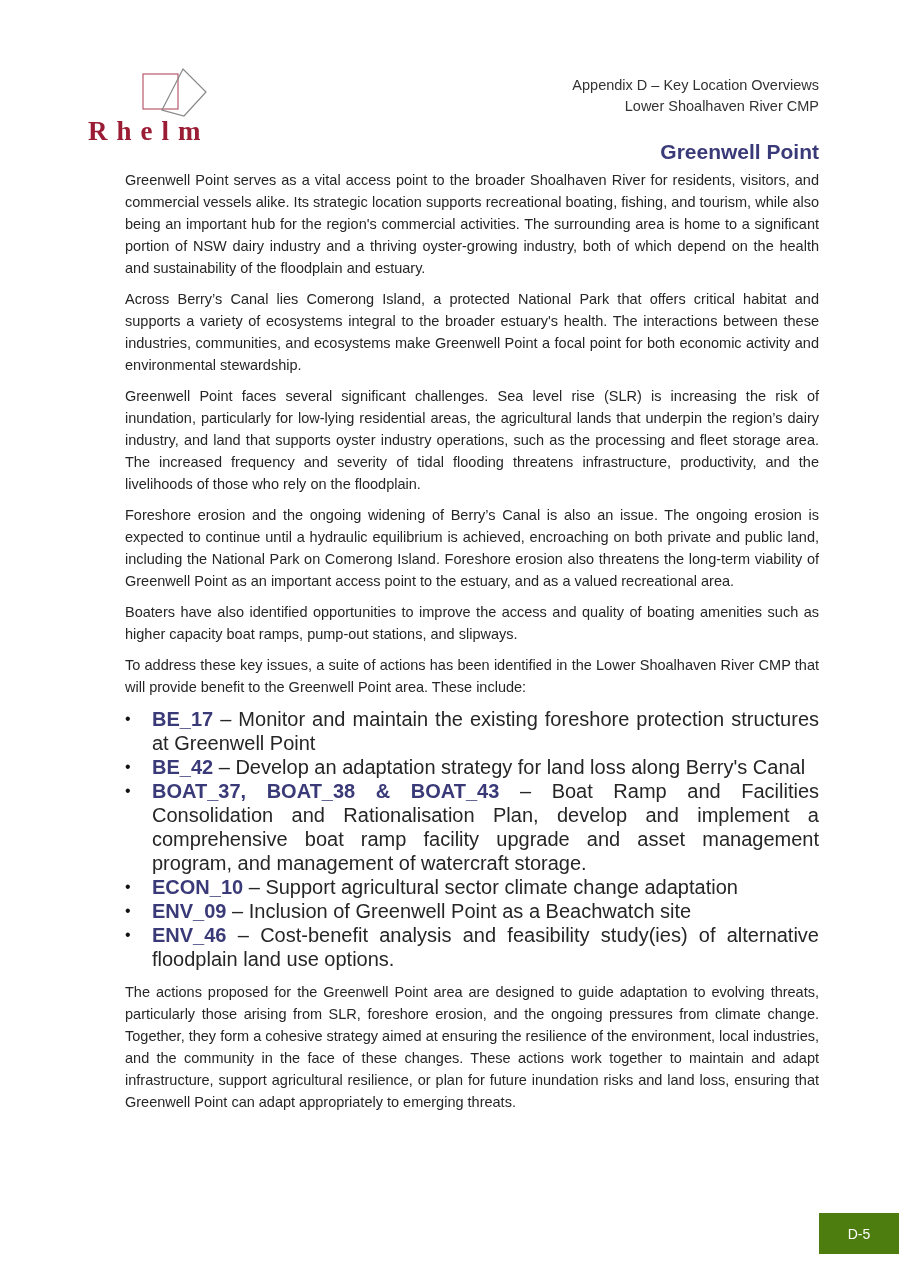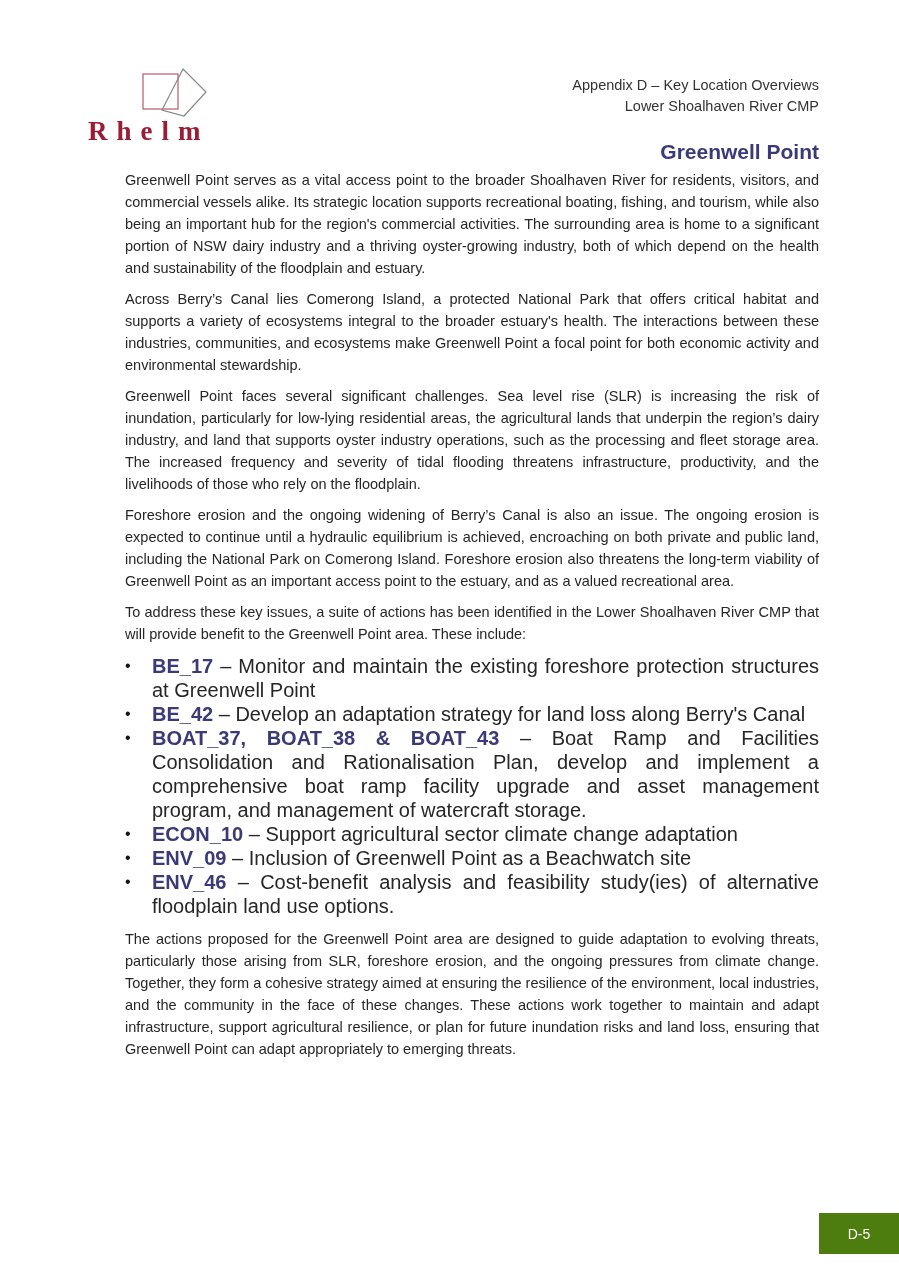--- a/index.html
+++ b/index.html
@@ -36,20 +36,21 @@
   <div>Appendix D – Key Location Overviews</div>
   <div>Lower Shoalhaven River CMP</div>
 </div>
 
 <div class="content">
   <h1>Greenwell Point</h1>
   <p>Greenwell Point serves as a vital access point to the broader Shoalhaven River for residents, visitors, and commercial vessels alike. Its strategic location supports recreational boating, fishing, and tourism, while also being an important hub for the region's commercial activities. The surrounding area is home to a significant portion of NSW dairy industry and a thriving oyster-growing industry, both of which depend on the health and sustainability of the floodplain and estuary.</p>
   <p>Across Berry’s Canal lies Comerong Island, a protected National Park that offers critical habitat and supports a variety of ecosystems integral to the broader estuary's health. The interactions between these industries, communities, and ecosystems make Greenwell Point a focal point for both economic activity and environmental stewardship.</p>
   <p>Greenwell Point faces several significant challenges. Sea level rise (SLR) is increasing the risk of inundation, particularly for low-lying residential areas, the agricultural lands that underpin the region’s dairy industry, and land that supports oyster industry operations, such as the processing and fleet storage area. The increased frequency and severity of tidal flooding threatens infrastructure, productivity, and the livelihoods of those who rely on the floodplain.</p>
   <p>Foreshore erosion and the ongoing widening of Berry’s Canal is also an issue. The ongoing erosion is expected to continue until a hydraulic equilibrium is achieved, encroaching on both private and public land, including the National Park on Comerong Island. Foreshore erosion also threatens the long-term viability of Greenwell Point as an important access point to the estuary, and as a valued recreational area.</p>
+  <p>Boaters have also identified opportunities to improve the access and quality of boating amenities such as higher capacity boat ramps, pump-out stations, and slipways.</p>
   <p>To address these key issues, a suite of actions has been identified in the Lower Shoalhaven River CMP that will provide benefit to the Greenwell Point area. These include:</p>
   <ul>
     <li><span class="code">BE_17</span><span> – Monitor and maintain the existing foreshore protection structures at Greenwell Point</span></li>
     <li><span class="code">BE_42</span><span> – Develop an adaptation strategy for land loss along Berry's Canal</span></li>
     <li><span class="code">BOAT_37, BOAT_38 &amp; BOAT_43</span><span> – Boat Ramp and Facilities Consolidation and Rationalisation Plan, develop and implement a comprehensive boat ramp facility upgrade and asset management program, and management of watercraft storage.</span></li>
     <li><span class="code">ECON_10</span><span> – Support agricultural sector climate change adaptation</span></li>
     <li><span class="code">ENV_09</span><span> – Inclusion of Greenwell Point as a Beachwatch site</span></li>
     <li><span class="code">ENV_46</span><span> – Cost-benefit analysis and feasibility study(ies) of alternative floodplain land use options.</span></li>
   </ul>
   <p>The actions proposed for the Greenwell Point area are designed to guide adaptation to evolving threats, particularly those arising from SLR, foreshore erosion, and the ongoing pressures from climate change. Together, they form a cohesive strategy aimed at ensuring the resilience of the environment, local industries, and the community in the face of these changes. These actions work together to maintain and adapt infrastructure, support agricultural resilience, or plan for future inundation risks and land loss, ensuring that Greenwell Point can adapt appropriately to emerging threats.</p>

